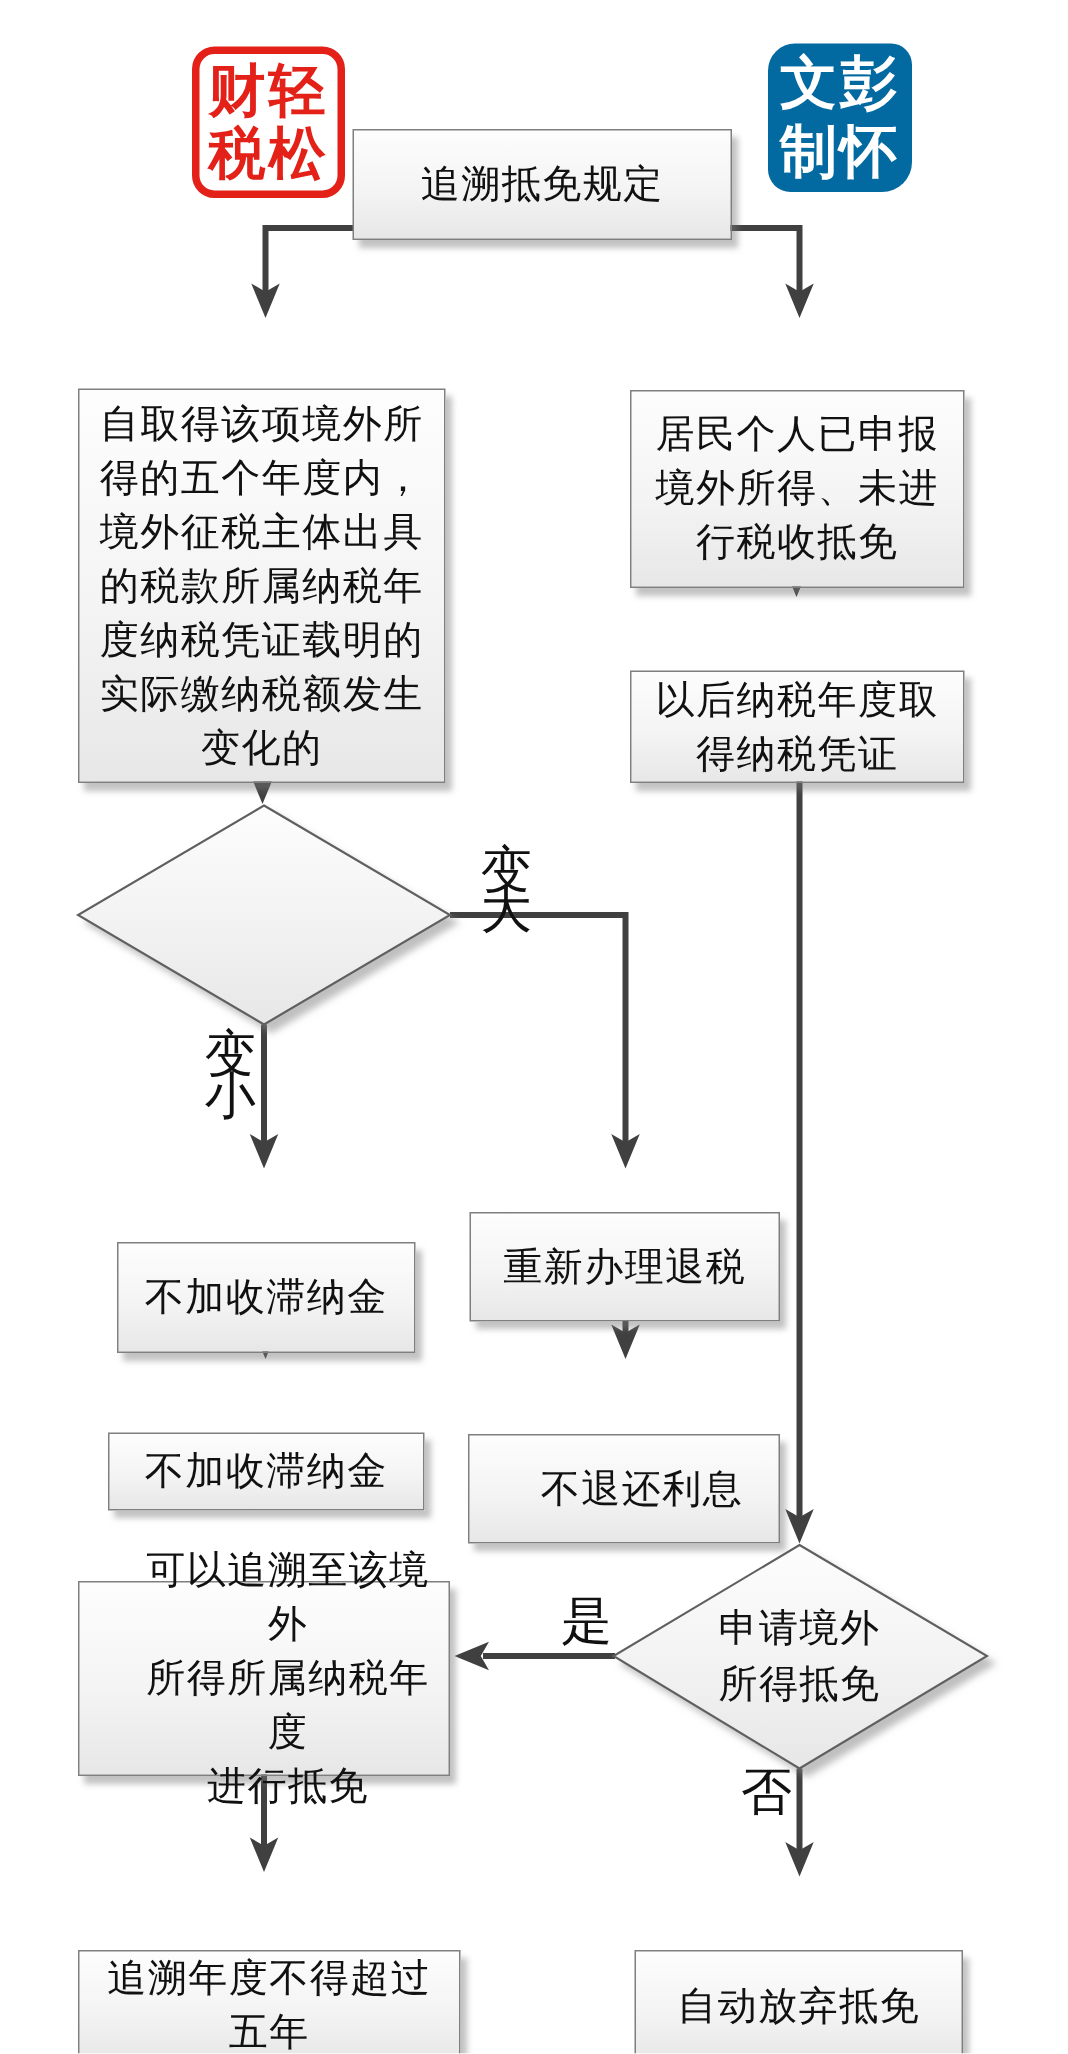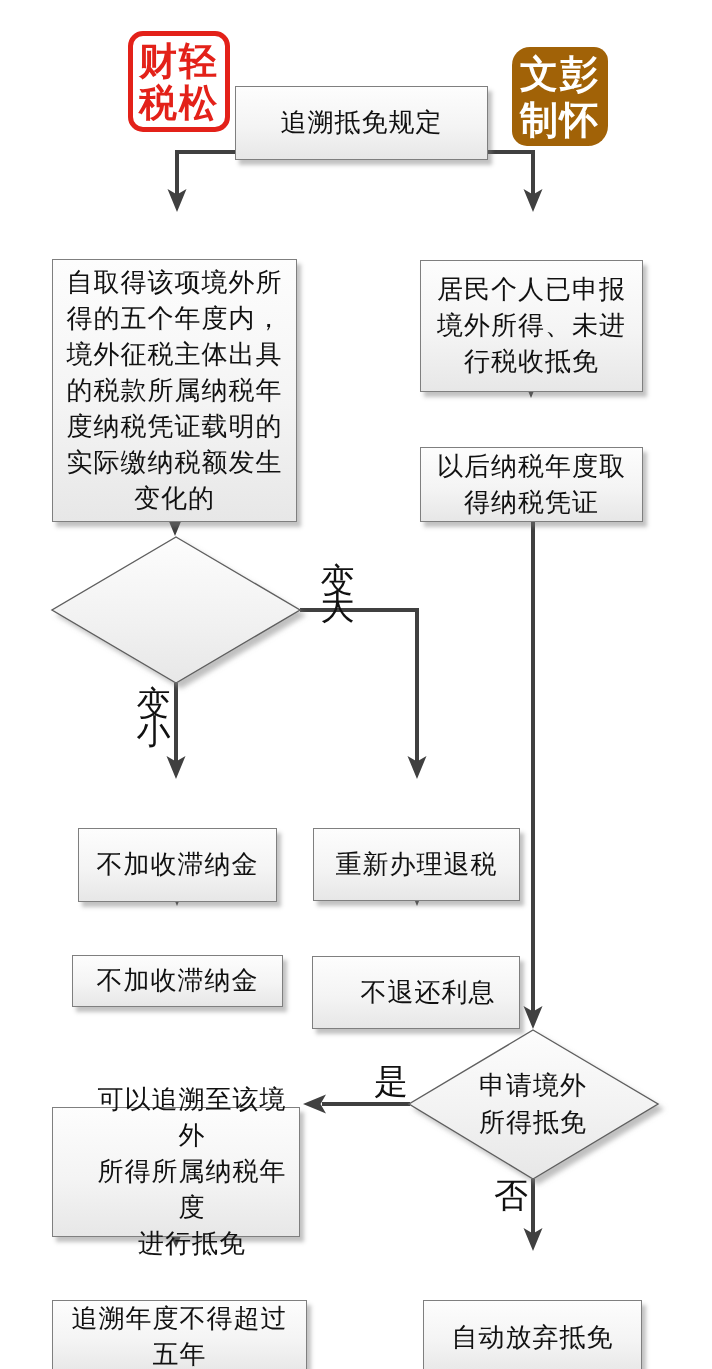--- a/index.html
+++ b/index.html
@@ -26,23 +26,23 @@
     text-align:center;white-space:pre-line;font-size:26px;line-height:37px;
     letter-spacing:1px;color:#111111;
   }
   
   .n-root{left:235px;top:39px;width:253px;height:74px;}
   .n-leftcond{left:52px;top:212px;width:245px;height:263px;}
   .n-rightcond{left:420px;top:213px;width:223px;height:132px;}
   .n-latervoucher{left:420px;top:400px;width:223px;height:75px;}
   .n-redopay{left:78px;top:781px;width:199px;height:74px;}
   .n-nolatefee{left:72px;top:908px;width:211px;height:52px;}
-  .n-redorefund{left:313px;top:781px;width:207px;height:73px;}
+  .n-redorefund{left:313px;top:761px;width:207px;height:73px;}
   .n-nointerest{left:312px;top:909px;width:208px;height:73px;padding-left:24px;}
-  .n-retrocredit{left:52px;top:1060px;width:248px;height:130px;padding-left:32px;}
+  .n-retrocredit{left:52px;top:1007px;width:248px;height:130px;padding-left:32px;}
   .n-fiveyear{left:52px;top:1253px;width:255px;height:74px;}
   .n-autowaive{left:423px;top:1253px;width:219px;height:75px;}
   .t-decision1{left:76px;top:573px;width:200px;height:74px;}
   .t-decision2{left:433px;top:1067px;width:200px;height:74px;}
   
   .l-bigger{left:306px;top:567px;width:64px;}
   .l-smaller{left:136px;top:690px;width:36px;line-height:28px;}
   .l-yes{left:374px;top:1068px;width:30px;}
   .l-no{left:494px;top:1182px;width:30px;}
   
@@ -50,22 +50,22 @@
     position:absolute;display:flex;flex-direction:column;
     align-items:center;justify-content:center;
     font-weight:bold;text-align:center;
   }
   .seal-left{
     left:128px;top:31px;width:92px;height:91px;
     border:5px solid #e32119;border-radius:15px;background:#ffffff;
     color:#e32119;font-size:38px;line-height:42px;letter-spacing:2px;font-family:Liberation Serif, serif;
   }
   .seal-right{
-    left:512px;top:47px;width:96px;height:99px;
-    background:#a16207;border-radius:18px 14px 20px 15px;
+    left:512px;top:29px;width:96px;height:99px;
+    background:#0369a1;border-radius:18px 14px 20px 15px;
     color:#ffffff;font-size:38px;line-height:46px;letter-spacing:2px;
   }
 </style>
 </head>
 <body>
 
 <div id="canvas">
 
   <svg id="wires" width="712" height="1369" viewBox="0 0 712 1369" xmlns="http://www.w3.org/2000/svg">
     <defs>

